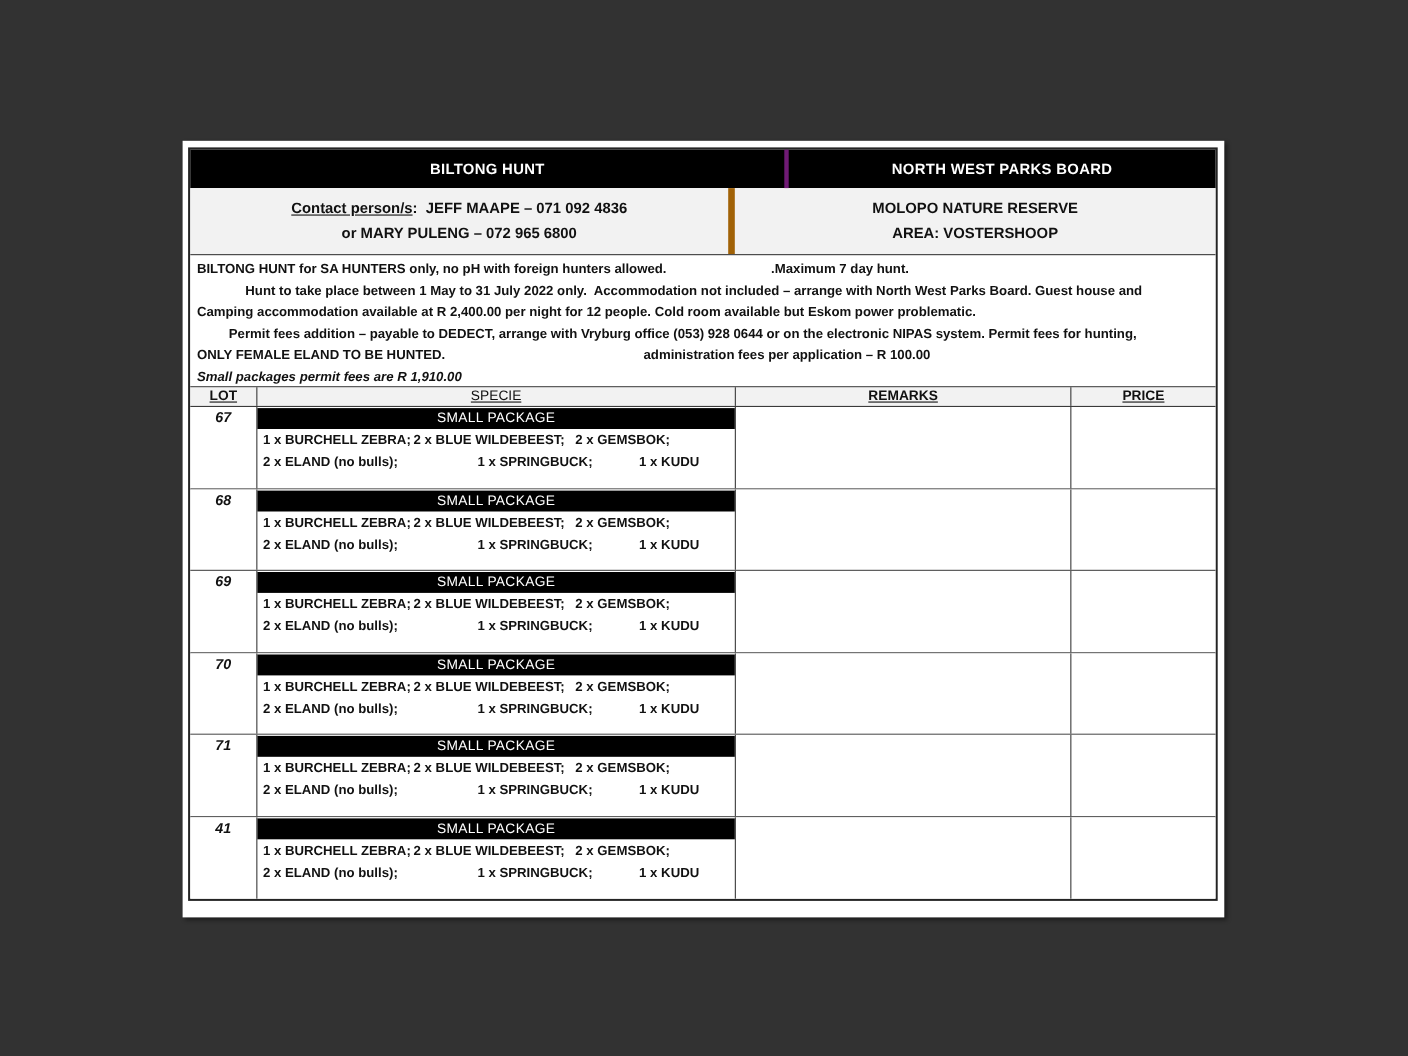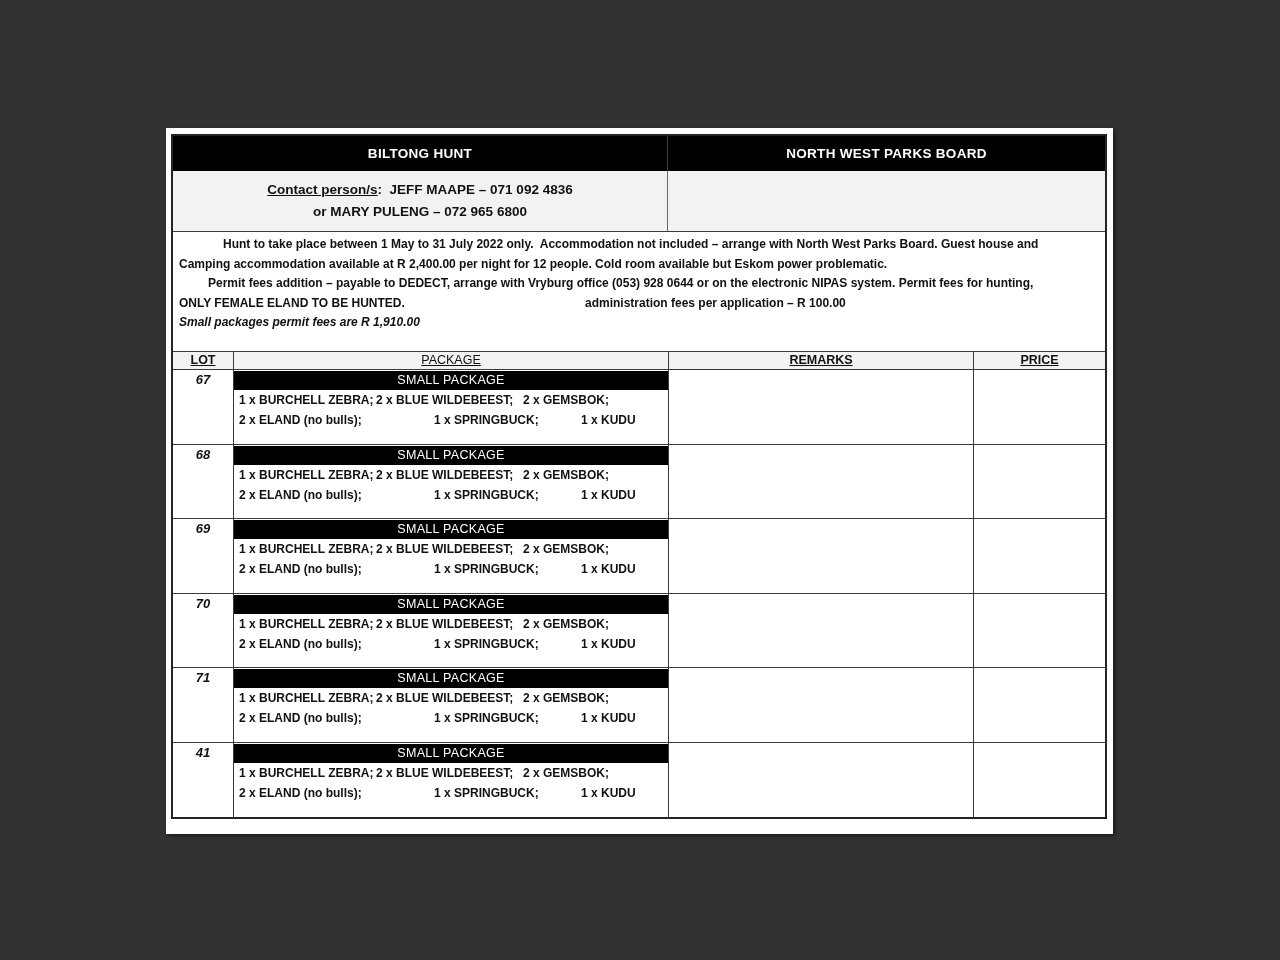--- a/index.html
+++ b/index.html
@@ -22,29 +22,29 @@
   .doc{
     position:absolute; left:5px; top:6px; width:936px;
     border:2px solid #242424;
   }
   
   .title-row{display:flex; height:35px; background:var(--bar);}
   .title-cell{
     color:#fff; font-weight:bold; font-size:13.5px; letter-spacing:.3px;
     display:flex; align-items:center; justify-content:center;
   }
-  .title-cell.left{width:495px; border-right:1px solid #701a75;}
+  .title-cell.left{width:544px; border-right:4px solid #701a75;}
   .title-cell.right{flex:1;}
   
   .contact-row{display:flex; height:60px; background:var(--shaded);}
   .contact-cell{
     display:flex; flex-direction:column; align-items:center; justify-content:center;
     font-weight:bold; font-size:13.5px; line-height:22px; white-space:pre;
   }
-  .contact-cell.left{width:495px; border-right:1px solid #a16207;}
+  .contact-cell.left{width:495px; border-right:6px solid #a16207;}
   .contact-cell.right{flex:1;}
   .u{text-decoration:underline;}
   
   .intro{
     position:relative; height:120px; border-top:1px solid var(--border);
     background:var(--page); padding-top:3px; overflow:hidden;
   }
   .intro-line{position:relative; height:19.5px;}
   .intro-line span{
     position:absolute; top:0; white-space:pre;
@@ -95,44 +95,52 @@
     <div class="title-row">
       <div class="title-cell left">BILTONG HUNT</div>
       <div class="title-cell right">NORTH WEST PARKS BOARD</div>
     </div>
 
     <div class="contact-row">
       <div class="contact-cell left">
         <span><span class="u">Contact person/s</span><span>:  JEFF MAAPE – 071 092 4836</span></span>
         <span>or MARY PULENG – 072 965 6800</span>
       </div>
+      <div class="contact-cell right">
+        <span>MOLOPO NATURE RESERVE</span>
+        <span>AREA: VOSTERSHOOP</span>
+      </div>
     </div>
 
     <div class="intro">
+        <div class="intro-line">
+          <span style="left: 6px;">BILTONG HUNT for SA HUNTERS only, no pH with foreign hunters allowed.</span>
+          <span style="left: 528px;">.Maximum 7 day hunt.</span>
+        </div>
         <div class="intro-line">
           <span style="left: 6px; margin-left: 44px;">Hunt to take place between 1 May to 31 July 2022 only.  Accommodation not included – arrange with North West Parks Board. Guest house and</span>
         </div>
         <div class="intro-line">
           <span style="left: 6px;">Camping accommodation available at R 2,400.00 per night for 12 people. Cold room available but Eskom power problematic.</span>
         </div>
         <div class="intro-line">
           <span style="left: 6px; padding-left: 29px;">Permit fees addition – payable to DEDECT, arrange with Vryburg office (053) 928 0644 or on the electronic NIPAS system. Permit fees for hunting,</span>
         </div>
         <div class="intro-line">
           <span style="left: 6px;">ONLY FEMALE ELAND TO BE HUNTED.</span>
           <span style="left: 412px;">administration fees per application – R 100.00</span>
         </div>
         <div class="intro-line">
           <span class="italic" style="left: 6px;">Small packages permit fees are R 1,910.00</span>
         </div>
       </div>
 
     <div class="thead">
       <div class="th col-lot">LOT</div>
-      <div class="th col-specie normal">PACKAGE</div>
+      <div class="th col-specie normal">SPECIE</div>
       <div class="th col-remarks">REMARKS</div>
       <div class="th col-price">PRICE</div>
     </div>
 
     <div>
   <div class="lot-row">
     <div class="lot-num">67</div>
     <div class="specie-cell">
       <div class="pkg-bar">SMALL PACKAGE</div>
     <div class="animal-line">

